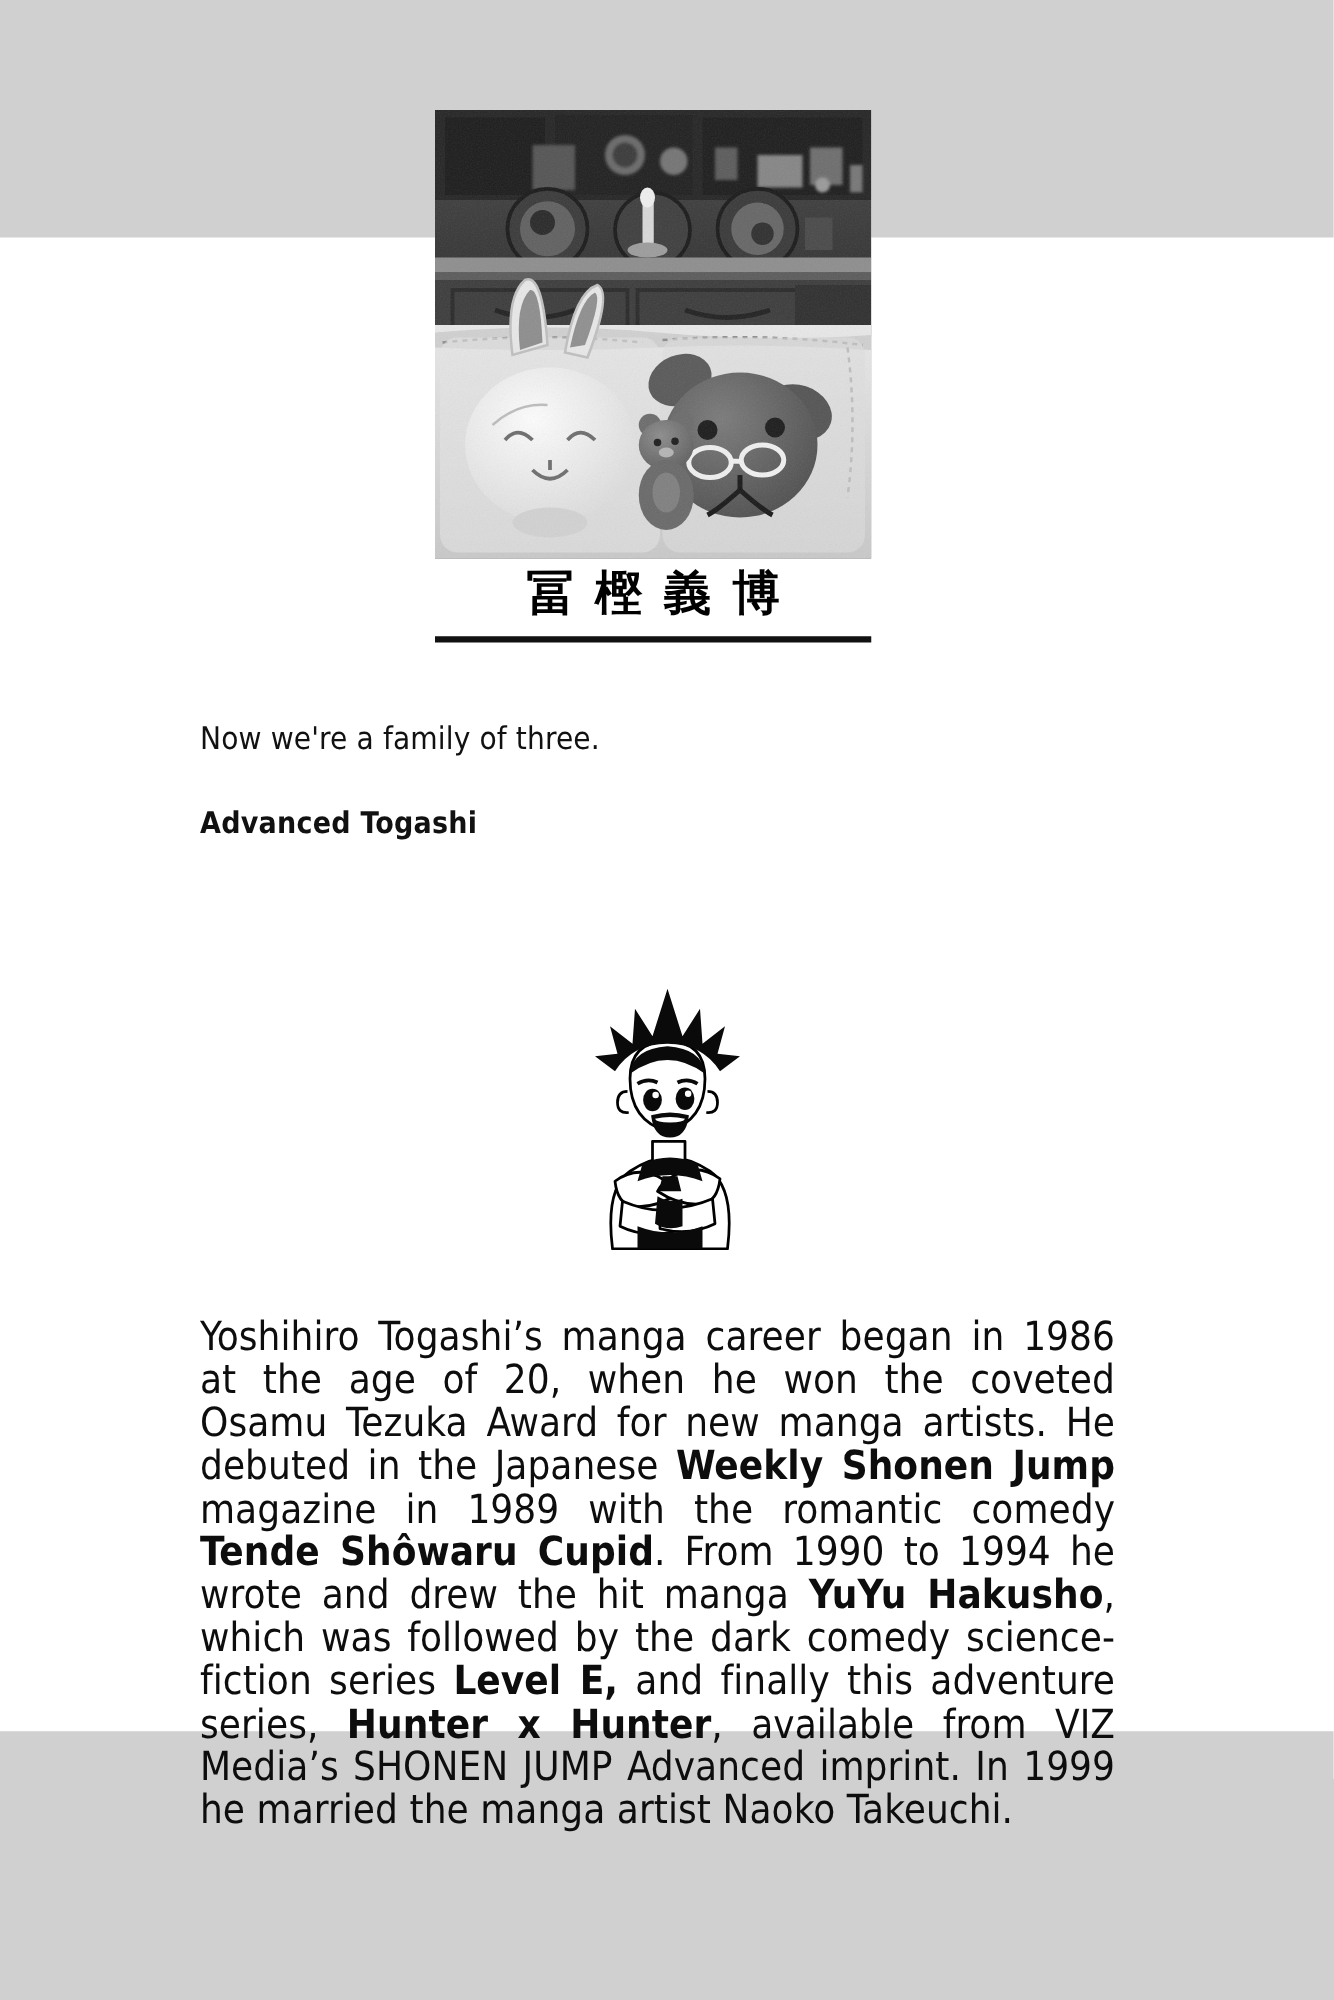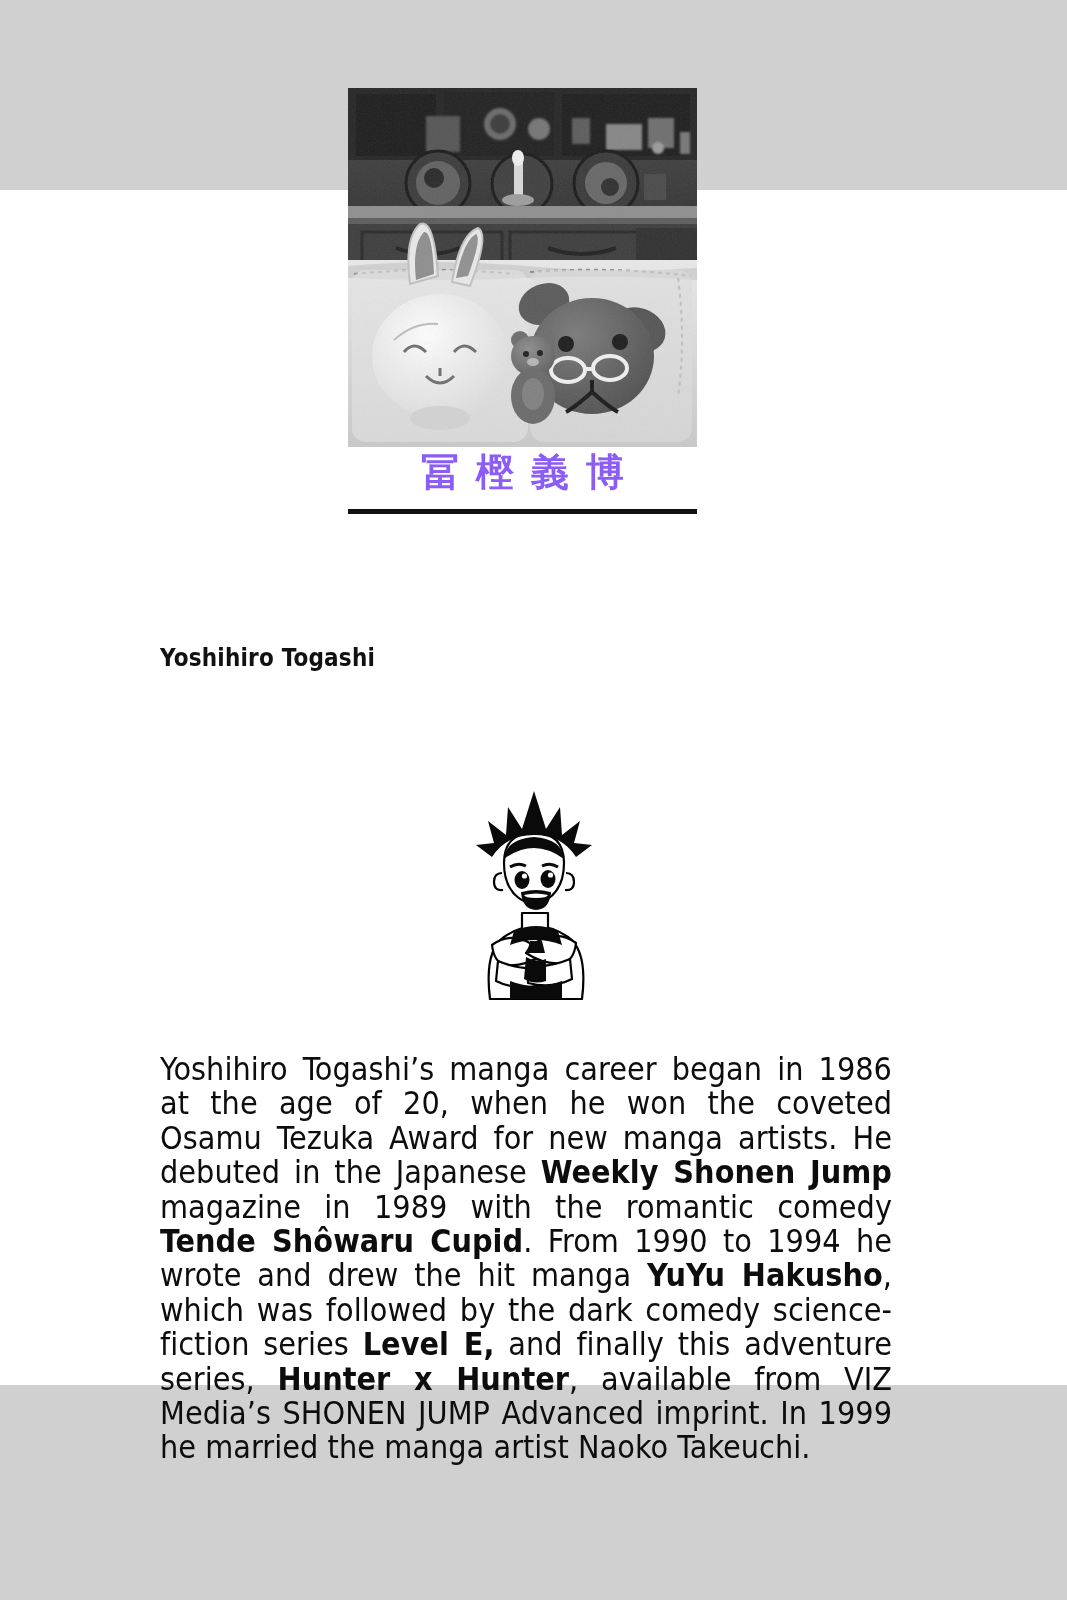--- a/index.html
+++ b/index.html
@@ -50,26 +50,26 @@
   }
   .photo-svg { display: block; width: 100%; height: 100%; }
 
   
   .jp-name {
     position: absolute;
     left: 348px;
     top: 452px;
     width: 349px;
     text-align: center;
-    font-family: Liberation Mono, monospace;
+    font-family: Liberation Serif, serif;
     font-size: 38px;
     line-height: 46px;
     letter-spacing: 17px;
     text-indent: 17px;
-    color: #8b5cf6;
+    color: #000000;
     font-weight: 700;
   }
   .name-rule {
     position: absolute;
     left: 348px;
     top: 509px;
     width: 349px;
     height: 5px;
     background: #111111;
   }
@@ -265,21 +265,22 @@
         </g>
 
         <rect x="0" y="0" width="349" height="359" filter="url(#grain)" opacity="0.9"></rect>
       </svg>
     </div>
   </div>
 
   <div class="jp-name">冨樫義博</div>
   <div class="name-rule"></div>
 
-  <div class="byline">Yoshihiro Togashi</div>
+  <div class="quote">Now we're a family of three.</div>
+  <div class="byline">Advanced Togashi</div>
 
   <div class="character">
     <svg viewBox="0 0 165 215">
       <g fill="#ffffff" stroke="#000000" stroke-width="2.2" stroke-linejoin="round">
 
         <path d="M38 214 q-6 -48 14 -62 q16 -11 32 -11 q16 0 32 11 q20 14 14 62 z"></path>
 
         <path d="M40 160 q16 -12 34 -4 q12 6 16 14 q-18 12 -36 10 q-12 -2 -14 -20 z"></path>
         <path d="M124 158 q-16 -12 -34 -4 q-12 6 -16 14 q18 12 36 10 q12 -2 14 -20 z"></path>
         <path d="M46 176 q24 10 42 6 l0 18 q-24 6 -44 -4 z"></path>

